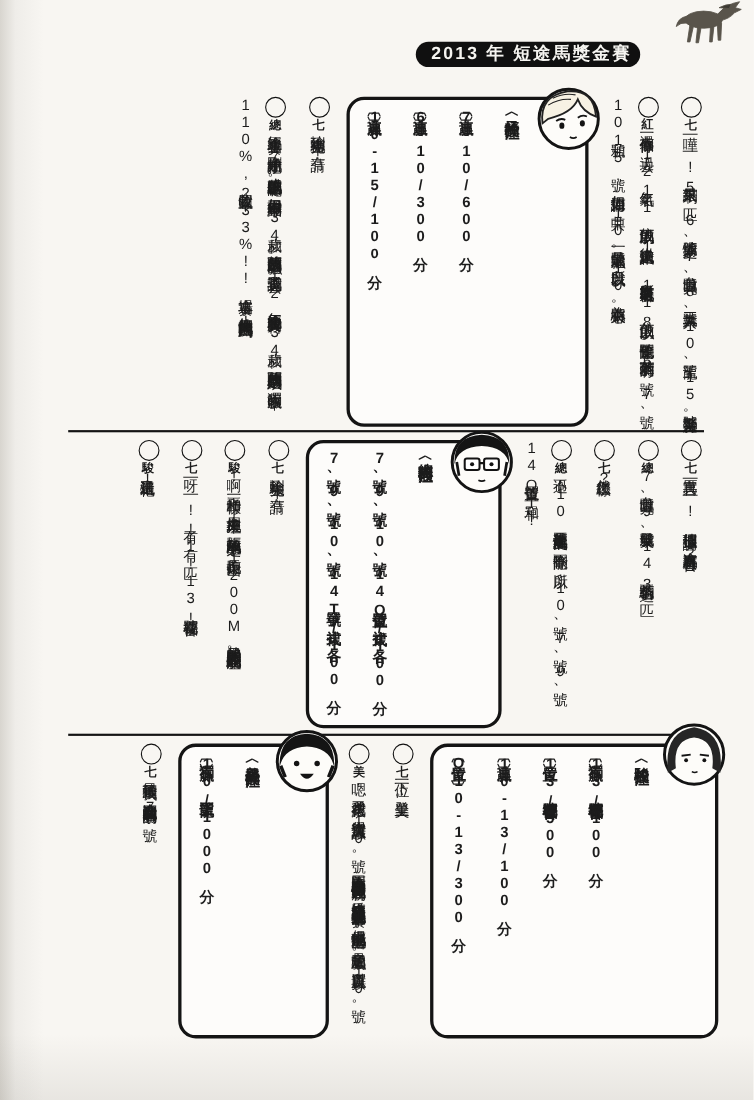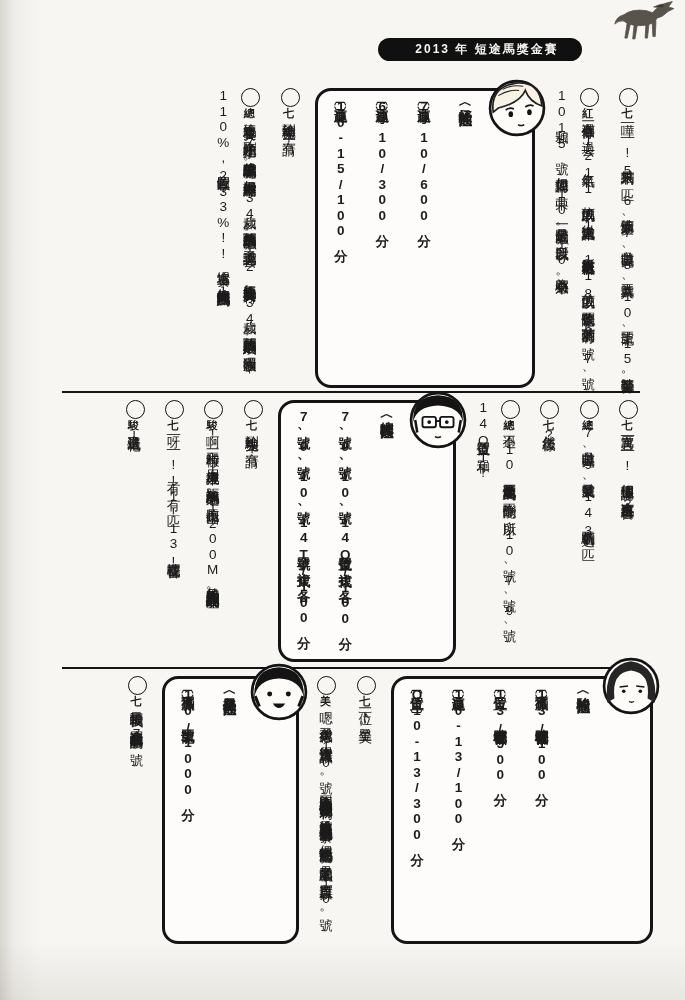--- a/index.html
+++ b/index.html
@@ -15,23 +15,23 @@
   }
   .page::after{
     content:"";position:absolute;left:0;bottom:0;width:100%;height:60px;
     background:linear-gradient(180deg, rgba(0,0,0,0) 0%, rgba(90,85,75,0.10) 100%);
     pointer-events:none;
   }
   
   .banner{
     position:absolute;top:38px;left:378px;width:204px;height:23px;
     background:#101010;border-radius:12px;
-    display:flex;align-items:center;justify-content:center;
+    display:flex;align-items:center;justify-content:flex-start;
     padding-left:14px;box-sizing:border-box;
-    color:#f5f4f0;font-size:12px;font-weight:bold;letter-spacing:2px;
+    color:#f5f4f0;font-size:16px;font-weight:bold;letter-spacing:2px;
   }
   .horse{position:absolute;top:0px;right:8px;width:70px;height:42px;}
   
   .band{
     position:absolute;left:62px;right:45px;
     display:flex;flex-direction:row-reverse;justify-content:flex-start;
     gap:13px;
   }
   .band1{top:88px;height:300px;}
   .band2{top:400px;height:262px;}

